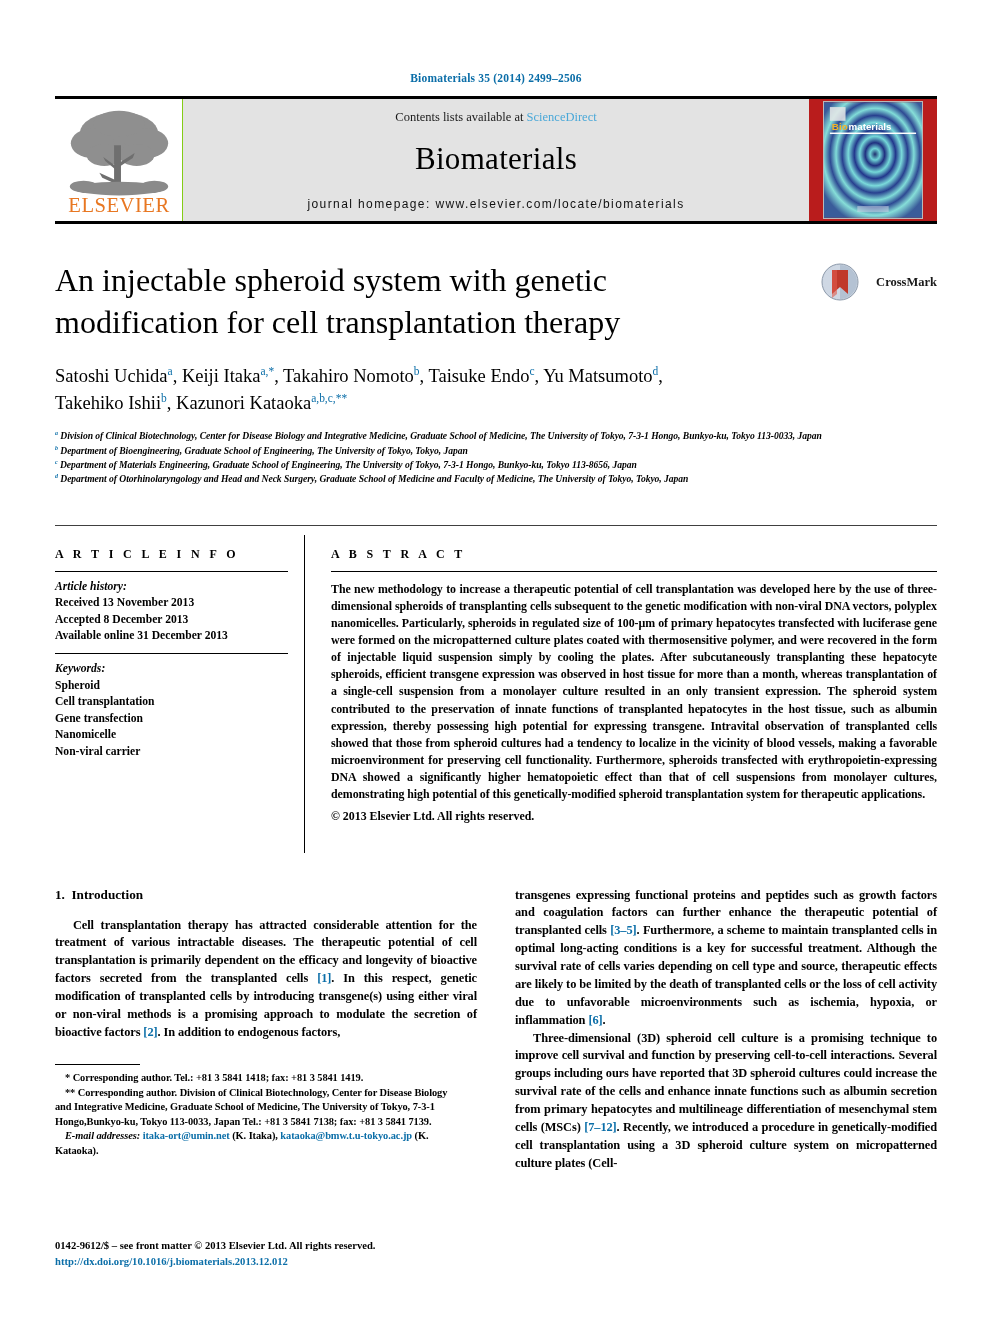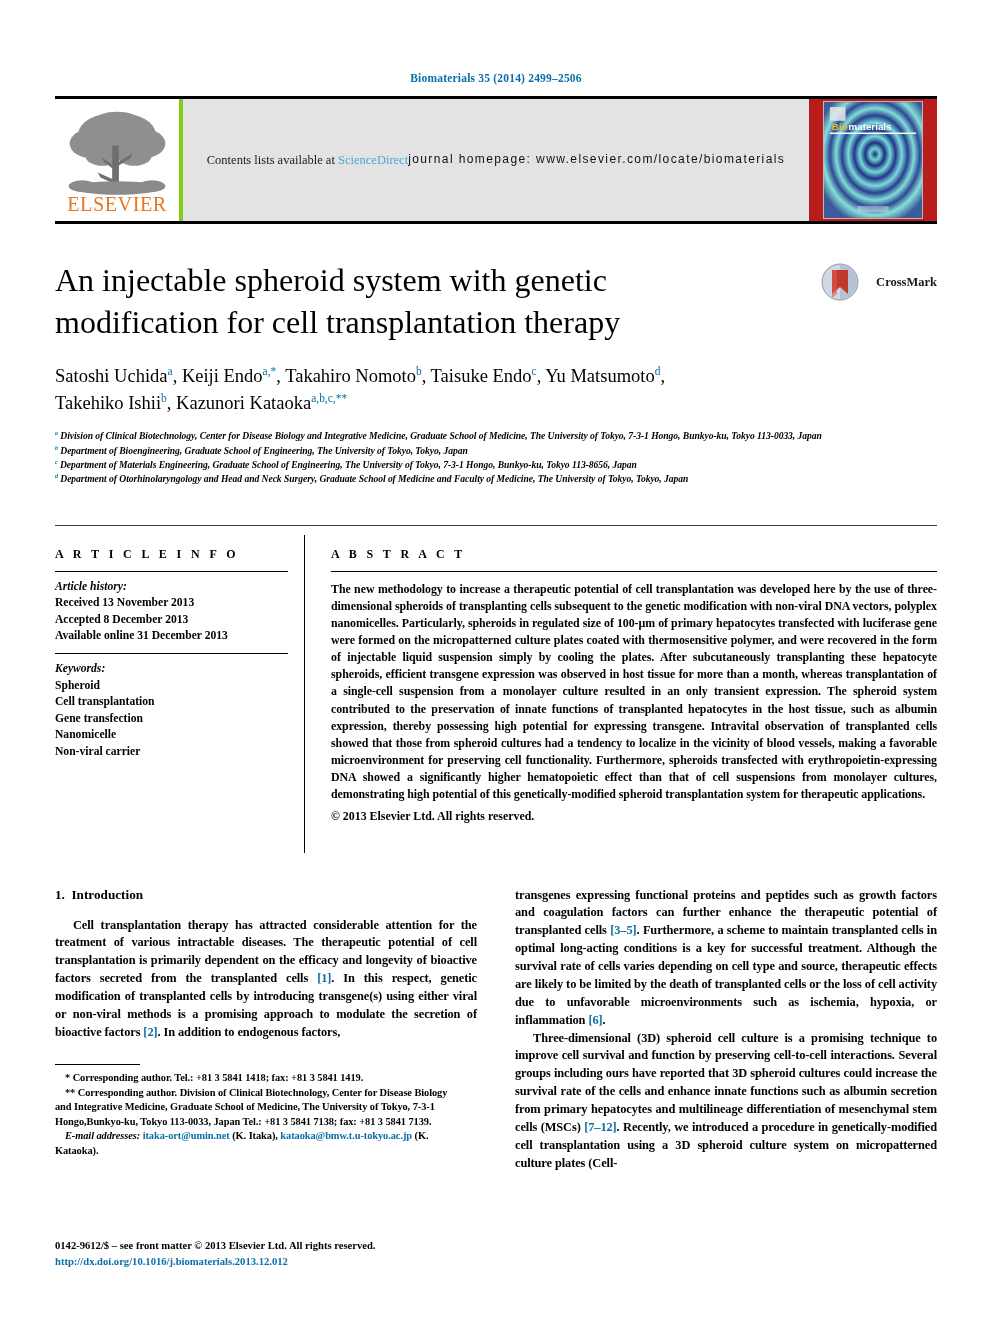--- a/index.html
+++ b/index.html
@@ -32,29 +32,29 @@
     margin: 12px 55px 0 55px;
     border-top: 3px solid #000;
     border-bottom: 3px solid #000;
     height: 128px;
     display: flex;
     align-items: stretch;
   }
   .mast-left {
     width: 128px;
     flex: 0 0 128px;
-    border-right: 4px solid #84cc16;
+    border-right: 1px solid #84cc16;
     display: flex; align-items: center; justify-content: center;
     background: #ffffff;
     padding: 4px;
   }
   .mast-center {
     flex: 1 1 auto;
     background: #e3e3e3;
-    display: flex; flex-direction: row;
+    display: flex; flex-direction: column;
     align-items: center; justify-content: center;
     padding: 6px 0 8px 0;
   }
   .mast-right {
     width: 128px; flex: 0 0 128px;
     display:flex; align-items:center; justify-content:center;
     background:#b91c1c;
   }
   .contents-line { font-size: 12.5px; color:#1a1a1a; margin-top: 2px; }
   .contents-line .sd { color:#4aa8d8; }
@@ -238,20 +238,21 @@
           <ellipse cx="96" cy="86" rx="14" ry="6"></ellipse>
         </g>
         <text class="elsevier-word" x="60" y="112" text-anchor="middle">ELSEVIER</text>
       </svg>
     </div>
 
     <div class="mast-center">
       <div class="contents-line">
         <span>Contents lists available at </span><span class="sd">ScienceDirect</span>
       </div>
+      <div class="journal-name">Biomaterials</div>
       <div class="homepage-line">journal homepage: www.elsevier.com/locate/biomaterials</div>
     </div>
 
     <div class="mast-right">
       <svg class="cover-thumb" viewBox="0 0 100 118">
         <defs>
           <radialGradient id="ripple" cx="52%" cy="45%" r="62%">
             <stop offset="0%" stop-color="#1f2f6e"></stop>
             <stop offset="8%" stop-color="#6fd4d6"></stop>
             <stop offset="16%" stop-color="#203080"></stop>
@@ -284,21 +285,21 @@
         <path d="M12 8 h16 v24 l-8 -7 l-8 7 Z" fill="#c0392b"></path>
         <path d="M12 8 h5 v24 l-5 4 Z" fill="#e05c4d" opacity="0.6"></path>
       </svg>
       <span class="crossmark-label">CrossMark</span>
     </div>
 
     <h1 class="paper-title">An injectable spheroid system with genetic modification for cell transplantation therapy</h1>
 
     <div class="authors">
       <span>Satoshi Uchida</span><sup class="sup">a</sup>,
-      <span>Keiji Endo</span><sup class="sup">a,*</sup>,
+      <span>Keiji Itaka</span><sup class="sup">a,*</sup>,
       <span>Takahiro Nomoto</span><sup class="sup">b</sup>,
       <span>Taisuke Endo</span><sup class="sup">c</sup>,
       <span>Yu Matsumoto</span><sup class="sup">d</sup>,<br>
       <span>Takehiko Ishii</span><sup class="sup">b</sup>,
       <span>Kazunori Kataoka</span><sup class="sup">a,b,c,**</sup>
     </div>
 
     <div class="affiliations">
       <div class="aff"><sup>a</sup> <span>Division of Clinical Biotechnology, Center for Disease Biology and Integrative Medicine, Graduate School of Medicine, The University of Tokyo, 7-3-1 Hongo, Bunkyo-ku, Tokyo 113-0033, Japan</span></div>
       <div class="aff"><sup>b</sup> <span>Department of Bioengineering, Graduate School of Engineering, The University of Tokyo, Tokyo, Japan</span></div>

